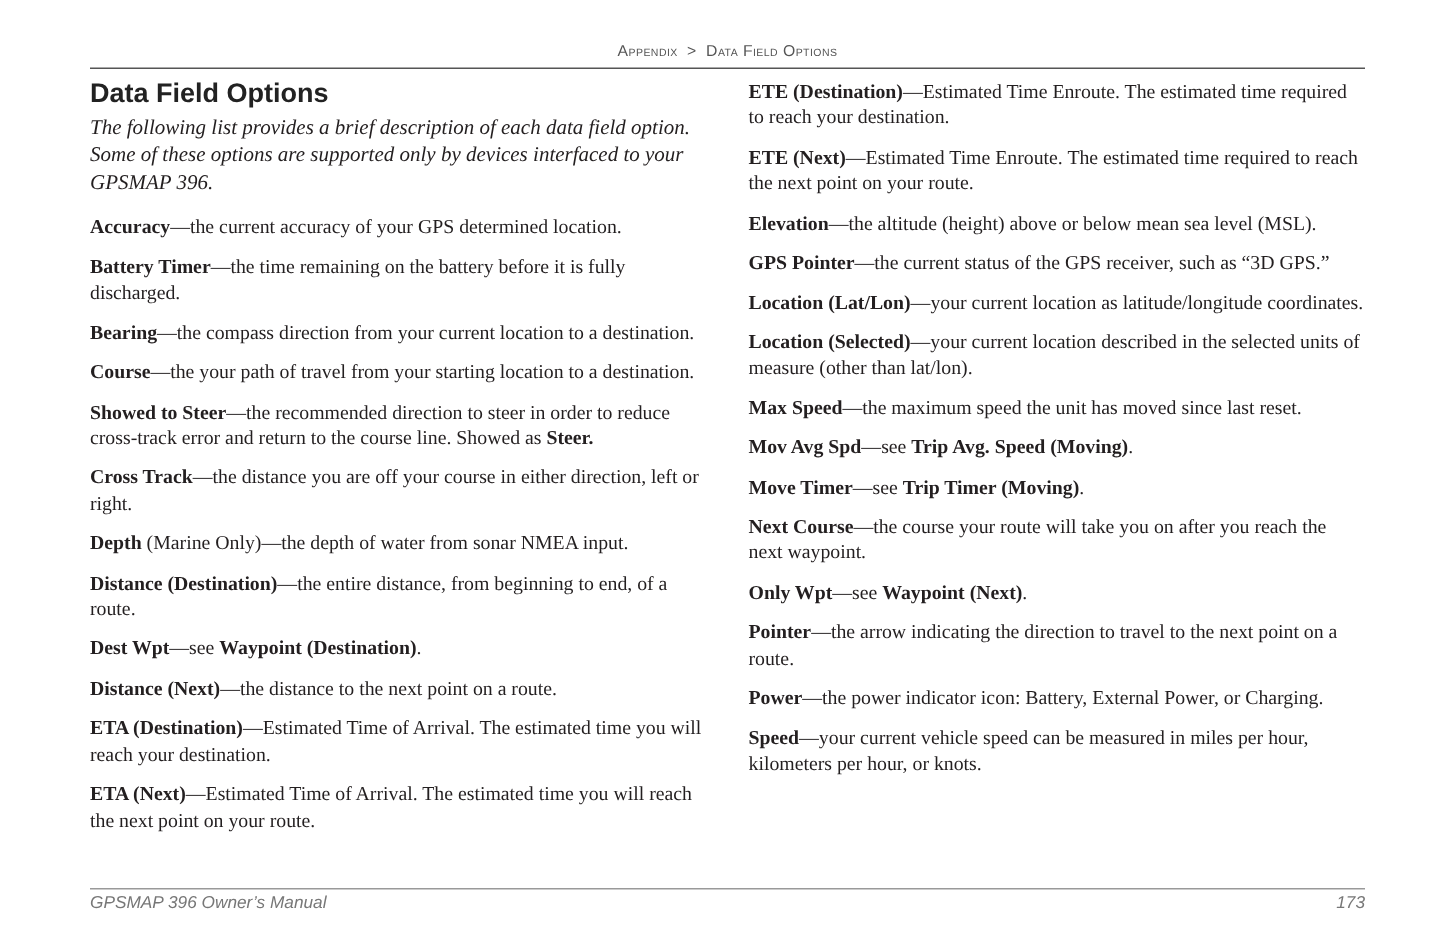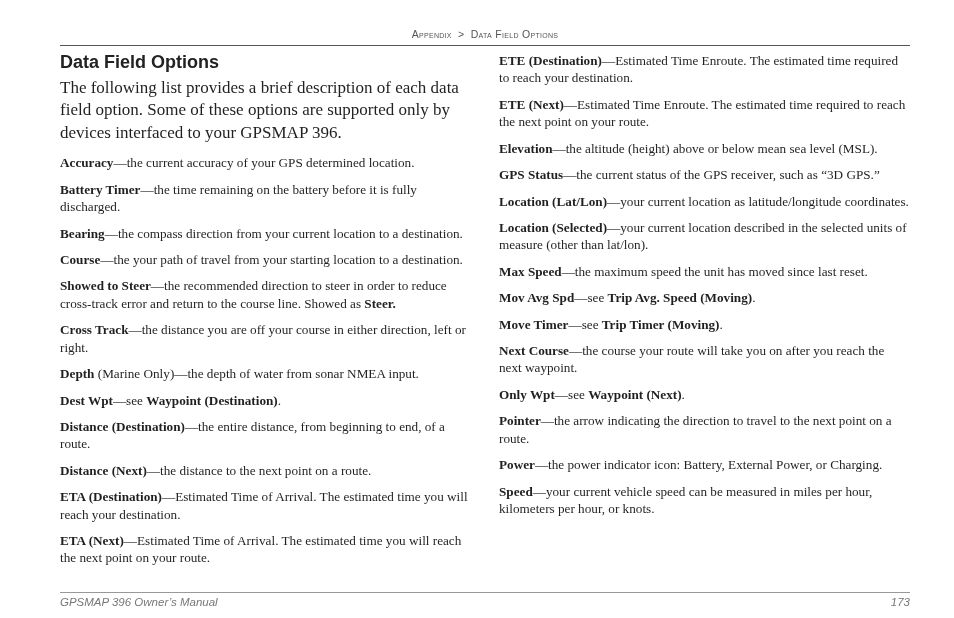--- a/index.html
+++ b/index.html
@@ -39,23 +39,24 @@
   }
   .col { flex: 1; }
   h1.title {
     font-family: Arial, Helvetica, sans-serif;
     font-weight: 700;
     font-size: 18px;
     margin: 0 0 4px 0;
     color: #222;
   }
   p.intro {
-    font-size: 17px;
+    font-size: 14px;
     line-height: 1.32;
     margin: 0 0 10px 0;
+    font-style: italic;
   }
   p.entry {
     font-size: 13.2px;
     line-height: 1.32;
     margin: 0 0 9px 0;
   }
   .term { font-weight: 700; text-align: right; }
   .ref  { font-weight: 700; }
   .footer {
     display: flex;
@@ -86,31 +87,31 @@
     <div class="col" id="col-left">
       <h1 class="title">Data Field Options</h1>
       <p class="intro">The following list provides a brief description of each data field option. Some of these options are supported only by devices interfaced to your GPSMAP 396.</p>
     <p class="entry"><span class="term">Accuracy</span><span>—the current accuracy of your GPS determined location.</span></p>
         <p class="entry"><span class="term">Battery Timer</span><span>—the time remaining on the battery before it is fully discharged.</span></p>
         <p class="entry"><span class="term">Bearing</span><span>—the compass direction from your current location to a destination.</span></p>
         <p class="entry"><span class="term">Course</span><span>—the your path of travel from your starting location to a destination.</span></p>
         <p class="entry"><span class="term">Showed to Steer</span><span>—the recommended direction to steer in order to reduce cross-track error and return to the course line. Showed as </span><span class="ref">Steer.</span></p>
         <p class="entry"><span class="term">Cross Track</span><span>—the distance you are off your course in either direction, left or right.</span></p>
         <p class="entry"><span class="term">Depth</span><span> (Marine Only)—the depth of water from sonar NMEA input.</span></p>
+        <p class="entry"><span class="term">Distance (Destination)</span><span>—the entire distance, from beginning to end, of a route.</span></p>
         <p class="entry"><span class="term">Dest Wpt</span><span>—see </span><span class="ref">Waypoint (Destination)</span><span>.</span></p>
-        <p class="entry"><span class="term">Distance (Destination)</span><span>—the entire distance, from beginning to end, of a route.</span></p>
         <p class="entry"><span class="term">Distance (Next)</span><span>—the distance to the next point on a route.</span></p>
         <p class="entry"><span class="term">ETA (Destination)</span><span>—Estimated Time of Arrival. The estimated time you will reach your destination.</span></p>
         <p class="entry"><span class="term">ETA (Next)</span><span>—Estimated Time of Arrival. The estimated time you will reach the next point on your route.</span></p>
       </div>
     <div class="col" id="col-right">
         <p class="entry"><span class="term">ETE (Destination)</span><span>—Estimated Time Enroute. The estimated time required to reach your destination.</span></p>
         <p class="entry"><span class="term">ETE (Next)</span><span>—Estimated Time Enroute. The estimated time required to reach the next point on your route.</span></p>
         <p class="entry"><span class="term">Elevation</span><span>—the altitude (height) above or below mean sea level (MSL).</span></p>
-        <p class="entry"><span class="term">GPS Status</span><span>—the current status of the GPS receiver, such as “3D GPS.”</span></p>
+        <p class="entry"><span class="term">GPS Pointer</span><span>—the current status of the GPS receiver, such as “3D GPS.”</span></p>
         <p class="entry"><span class="term">Location (Lat/Lon)</span><span>—your current location as latitude/longitude coordinates.</span></p>
         <p class="entry"><span class="term">Location (Selected)</span><span>—your current location described in the selected units of measure (other than lat/lon).</span></p>
         <p class="entry"><span class="term">Max Speed</span><span>—the maximum speed the unit has moved since last reset.</span></p>
         <p class="entry"><span class="term">Mov Avg Spd</span><span>—see </span><span class="ref">Trip Avg. Speed (Moving)</span><span>.</span></p>
         <p class="entry"><span class="term">Move Timer</span><span>—see </span><span class="ref">Trip Timer (Moving)</span><span>.</span></p>
         <p class="entry"><span class="term">Next Course</span><span>—the course your route will take you on after you reach the next waypoint.</span></p>
         <p class="entry"><span class="term">Only Wpt</span><span>—see </span><span class="ref">Waypoint (Next)</span><span>.</span></p>
         <p class="entry"><span class="term">Pointer</span><span>—the arrow indicating the direction to travel to the next point on a route.</span></p>
         <p class="entry"><span class="term">Power</span><span>—the power indicator icon: Battery, External Power, or Charging.</span></p>
         <p class="entry"><span class="term">Speed</span><span>—your current vehicle speed can be measured in miles per hour, kilometers per hour, or knots.</span></p>

